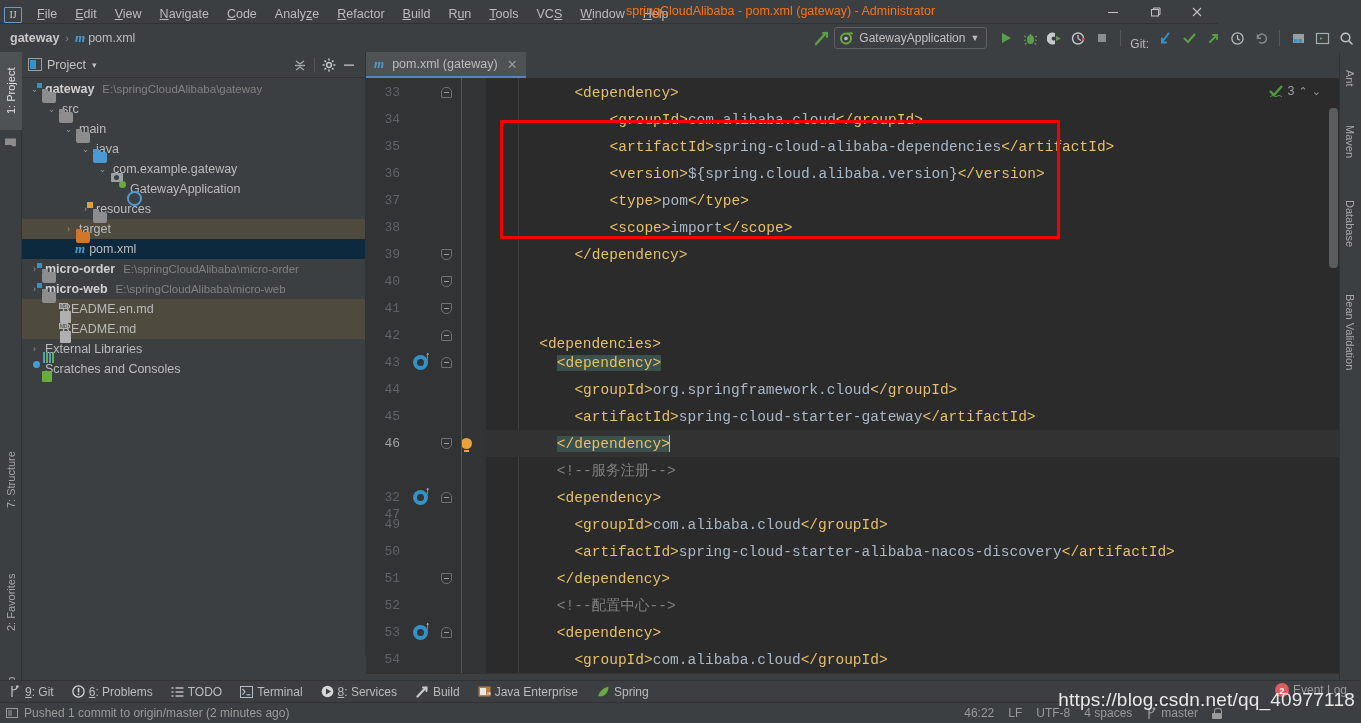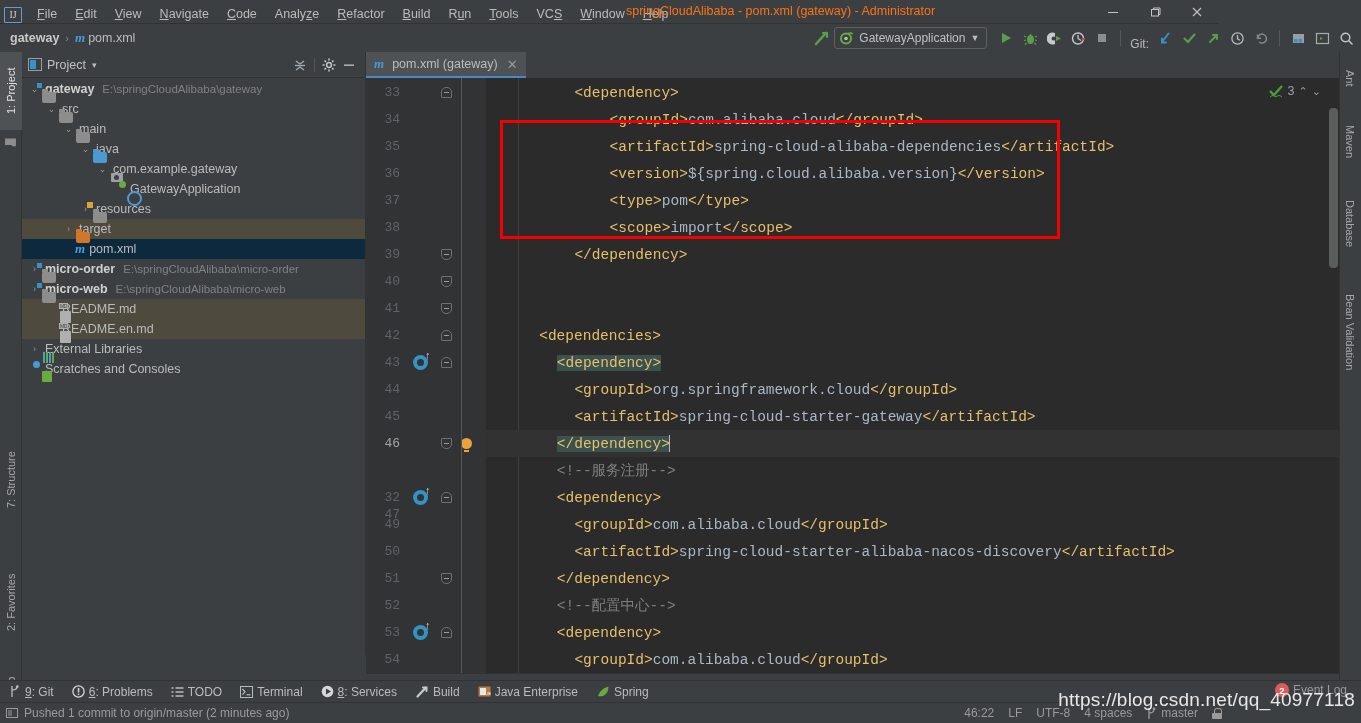--- a/index.html
+++ b/index.html
@@ -650,27 +650,27 @@
           <span style="width:6px;flex:none"></span>
           <span class="arrow">›</span>
           <span><span class="ic"><span class="folder"></span><span class="badge-sq"></span></span></span>
           <span class="tlabel bold">micro-web</span>
           <span class="tpath">E:\springCloudAlibaba\micro-web</span>
         </div>
         <div class="trow highlighted">
           <span style="width:23px;flex:none"></span>
           <span class="arrow"></span>
           <span><span class="md-ic"></span></span>
-          <span class="tlabel">README.md</span>
+          <span class="tlabel">README.en.md</span>
         </div>
         <div class="trow highlighted">
           <span style="width:23px;flex:none"></span>
           <span class="arrow"></span>
           <span><span class="md-ic"></span></span>
-          <span class="tlabel">README.en.md</span>
+          <span class="tlabel">README.md</span>
         </div>
         <div class="trow">
           <span style="width:6px;flex:none"></span>
           <span class="arrow">›</span>
           <span><span class="lib-ic"></span></span>
           <span class="tlabel">External Libraries</span>
         </div>
         <div class="trow">
           <span style="width:6px;flex:none"></span>
           <span class="arrow"></span>
@@ -834,21 +834,21 @@
       <div class="fold-line" style="top:0;bottom:0"></div>
       <div class="vguide" style="left:152px"></div>
       <div class="code-lines" id="code-lines">
           <div class="cline" style="top: 1px;"><span style="display:inline-block;width:88.4px"></span><span class="tag">&lt;dependency&gt;</span></div>
           <div class="cline" style="top: 28px;"><span style="display:inline-block;width:123.60000000000001px"></span><span class="tag">&lt;groupId&gt;</span><span class="txt">com.alibaba.cloud</span><span class="tag">&lt;/groupId&gt;</span></div>
           <div class="cline" style="top: 55px;"><span style="display:inline-block;width:123.60000000000001px"></span><span class="tag">&lt;artifactId&gt;</span><span class="txt">spring-cloud-alibaba-dependencies</span><span class="tag">&lt;/artifactId&gt;</span></div>
           <div class="cline" style="top: 82px;"><span style="display:inline-block;width:123.60000000000001px"></span><span class="tag">&lt;version&gt;</span><span class="txt">${spring.cloud.alibaba.version}</span><span class="tag">&lt;/version&gt;</span></div>
           <div class="cline" style="top: 109px;"><span style="display:inline-block;width:123.60000000000001px"></span><span class="tag">&lt;type&gt;</span><span class="txt">pom</span><span class="tag">&lt;/type&gt;</span></div>
           <div class="cline" style="top: 136px;"><span style="display:inline-block;width:123.60000000000001px"></span><span class="tag">&lt;scope&gt;</span><span class="txt">import</span><span class="tag">&lt;/scope&gt;</span></div>
           <div class="cline" style="top: 163px;"><span style="display:inline-block;width:88.4px"></span><span class="tag">&lt;/dependency&gt;</span></div>
-          <div class="cline" style="top: 244px; text-align: center;"><span style="display:inline-block;width:53.2px"></span><span class="tag">&lt;dependencies&gt;</span></div>
+          <div class="cline" style="top: 252px; text-align: center;"><span style="display:inline-block;width:53.2px"></span><span class="tag">&lt;dependencies&gt;</span></div>
           <div class="cline" style="top: 271px;"><span style="display:inline-block;width:70.80000000000001px"></span><span class="tag hl-tag">&lt;dependency&gt;</span></div>
           <div class="cline" style="top: 298px;"><span style="display:inline-block;width:88.4px"></span><span class="tag">&lt;groupId&gt;</span><span class="txt">org.springframework.cloud</span><span class="tag">&lt;/groupId&gt;</span></div>
           <div class="cline" style="top: 325px;"><span style="display:inline-block;width:88.4px"></span><span class="tag">&lt;artifactId&gt;</span><span class="txt">spring-cloud-starter-gateway</span><span class="tag">&lt;/artifactId&gt;</span></div>
           <div class="cline cur" style="top: 352px;"><span style="display:inline-block;width:70.80000000000001px"></span><span class="tag hl-tag">&lt;/dependency&gt;</span><span class="caret"></span></div>
           <div class="cline" style="top: 379px;"><span style="display:inline-block;width:70.80000000000001px"></span><span class="cmt">&lt;!--服务注册--&gt;</span></div>
           <div class="cline" style="top: 406px;"><span style="display:inline-block;width:70.80000000000001px"></span><span class="tag">&lt;dependency&gt;</span></div>
           <div class="cline" style="top: 433px;"><span style="display:inline-block;width:88.4px"></span><span class="tag">&lt;groupId&gt;</span><span class="txt">com.alibaba.cloud</span><span class="tag">&lt;/groupId&gt;</span></div>
           <div class="cline" style="top: 460px;"><span style="display:inline-block;width:88.4px"></span><span class="tag">&lt;artifactId&gt;</span><span class="txt">spring-cloud-starter-alibaba-nacos-discovery</span><span class="tag">&lt;/artifactId&gt;</span></div>
           <div class="cline" style="top: 487px;"><span style="display:inline-block;width:70.80000000000001px"></span><span class="tag">&lt;/dependency&gt;</span></div>
           <div class="cline" style="top: 514px;"><span style="display:inline-block;width:70.80000000000001px"></span><span class="cmt">&lt;!--配置中心--&gt;</span></div>

